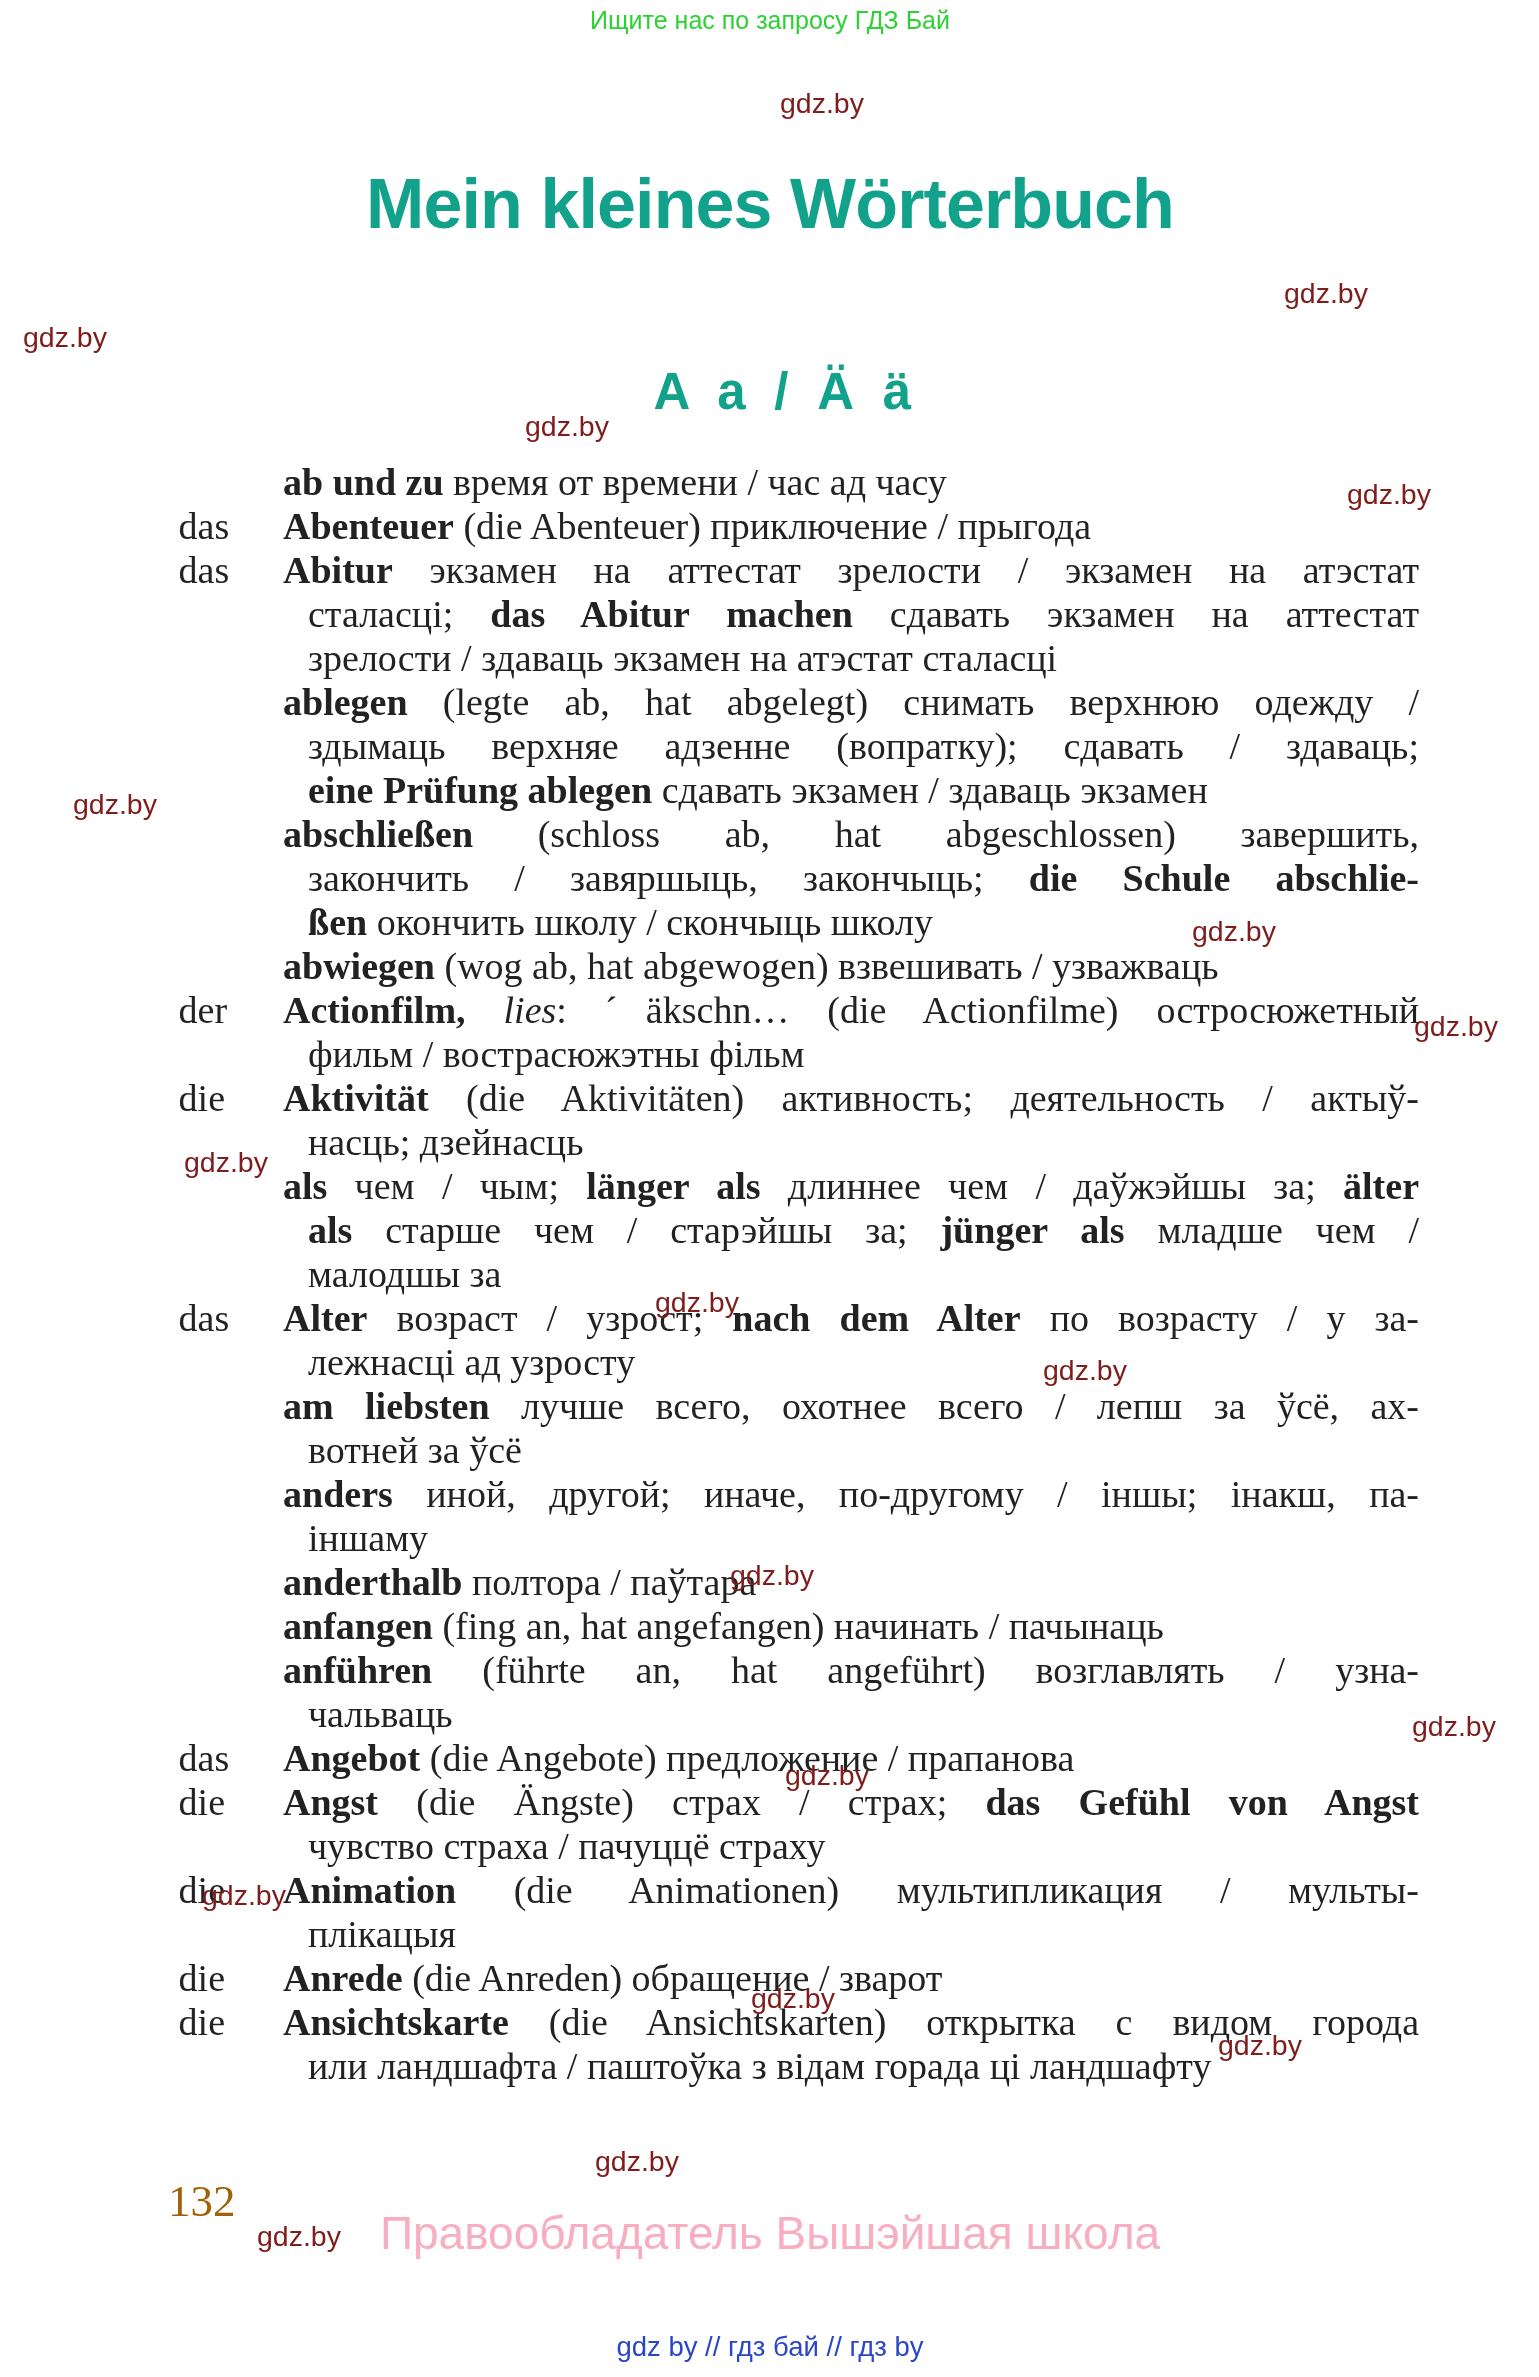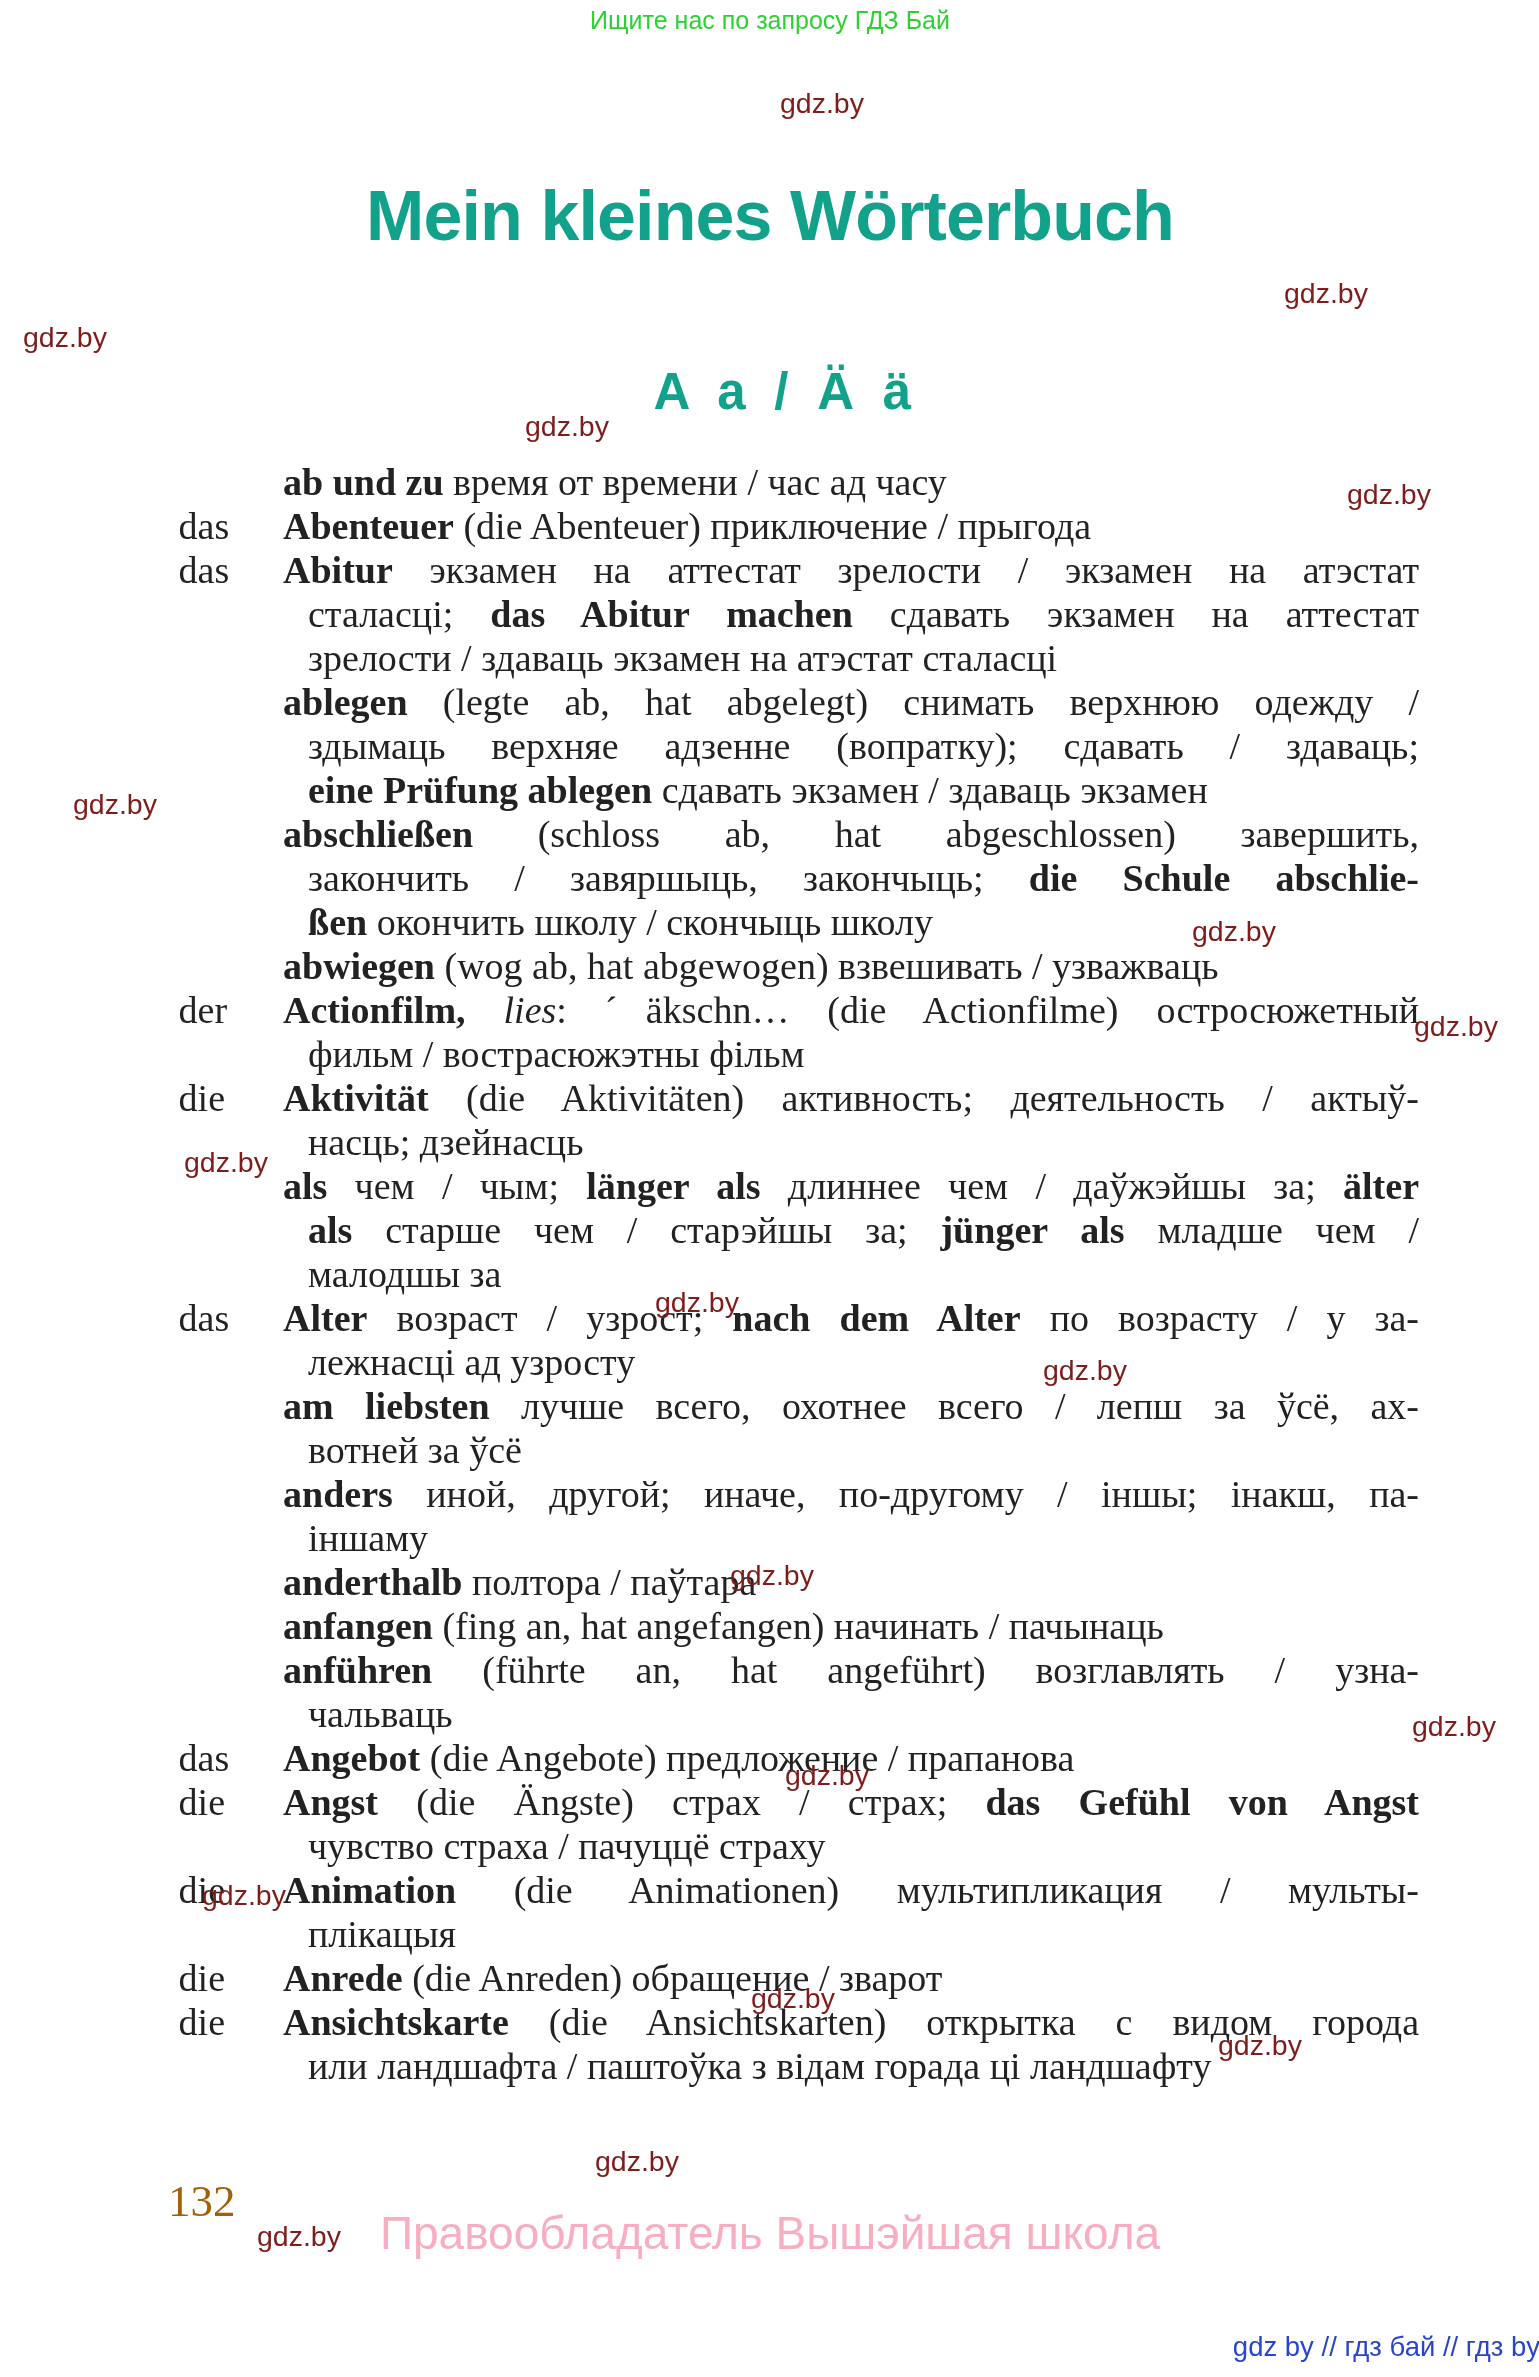--- a/index.html
+++ b/index.html
@@ -19,21 +19,21 @@
     color:#2bd232;
   }
   .wm{
     position:absolute;
     font-family:"Liberation Sans",sans-serif;
     font-size:28.5px;
     color:#7f1d1d;
     white-space:nowrap;
   }
   .title{
-    position:absolute;top:176px;left:0;width:100%;
+    position:absolute;top:164px;left:0;width:100%;
     text-align:center;
     font-family:"Liberation Sans",sans-serif;
     font-weight:bold;
     font-size:70px;
     letter-spacing:-0.9px;
     color:#12a28b;
   }
   .letters{
     position:absolute;top:362px;left:16px;width:100%;
     text-align:center;
@@ -60,21 +60,21 @@
   }
   .copyright{
     position:absolute;top:2206px;left:0;width:100%;
     text-align:center;
     font-family:"Liberation Sans",sans-serif;
     font-size:46px;
     color:#f8aec1;
   }
   .footer{
     position:absolute;top:2331px;left:0;width:100%;
-    text-align:right;
+    text-align:center;
     font-family:"Liberation Sans",sans-serif;
     font-size:27.5px;
     color:#2a46c8;
   }
 </style>
 </head>
 <body>
 
 <div class="page">
 

